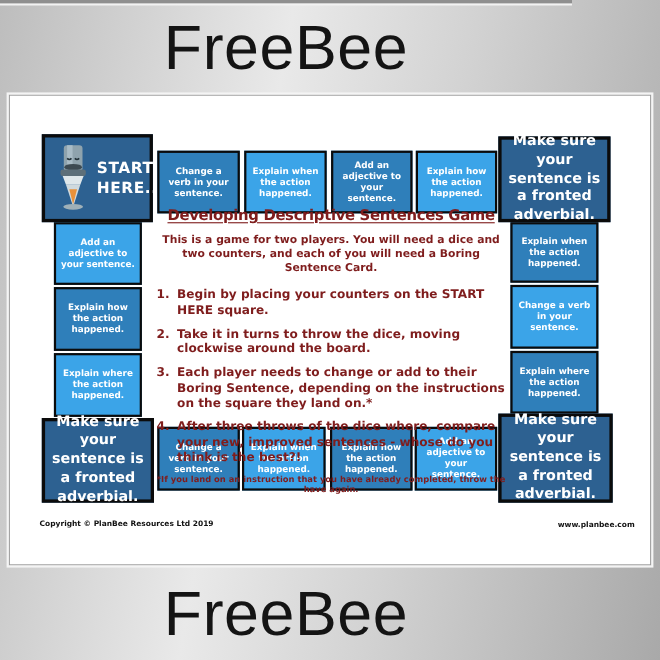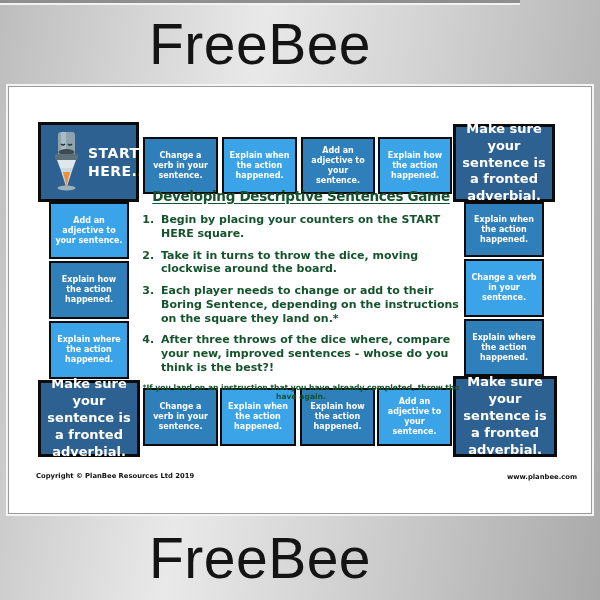--- a/index.html
+++ b/index.html
@@ -54,21 +54,21 @@
   .sq.r1 { left:455px; top:115px; width:80px; height:55px; }
   .sq.r2 { left:455px; top:172px; width:80px; height:58px; }
   .sq.r3 { left:455px; top:232px; width:80px; height:57px; }
   
   .sq.b1 { left:134px; top:301px; width:75px; height:58px; }
   .sq.b2 { left:211px; top:301px; width:76px; height:58px; }
   .sq.b3 { left:291px; top:301px; width:75px; height:58px; }
   .sq.b4 { left:368px; top:301px; width:75px; height:58px; }
 
   .center-panel {
-    position:absolute; left:131px; top:101px; width:322px; color:#14532d;
+    position:absolute; left:131px; top:101px; width:322px; color:#7f1d1d;
   }
   .game-title {
     text-align:center; font-weight:bold; font-size:13.5px; letter-spacing:-0.3px;
     text-decoration:underline; text-underline-offset:2px; margin-bottom:9px; white-space:nowrap;
   }
   .game-intro {
     text-align:center; font-size:9.8px; font-weight:bold; line-height:1.3; margin-bottom:10px;
     padding:0 4px;
   }
   ol.rules { margin-left:18px; }
@@ -162,20 +162,21 @@
     </div>
   <div class="sq light b4">
       <span>Add an adjective to your sentence.</span>
     </div>
   <div class="sq dark br">
       <span>Make sure your sentence is a fronted adverbial.</span>
     </div>
 
   <div class="center-panel">
     <div class="game-title">Developing Descriptive Sentences Game</div>
+    <div class="game-intro">This is a game for two players. You will need a dice and two counters, and each of you will need a Boring Sentence Card.</div>
     <ol class="rules">
       <li>Begin by placing your counters on the START HERE square.</li>
       <li>Take it in turns to throw the dice, moving clockwise around the board.</li>
       <li>Each player needs to change or add to their Boring Sentence, depending on the instructions on the square they land on.*</li>
       <li>After three throws of the dice where, compare your new, improved sentences - whose do you think is the best?!</li>
     </ol>
     <div class="footnote">*If you land on an instruction that you have already completed, throw the have again.</div>
   </div>
 
   <div class="copyright">Copyright © PlanBee Resources Ltd 2019</div>

